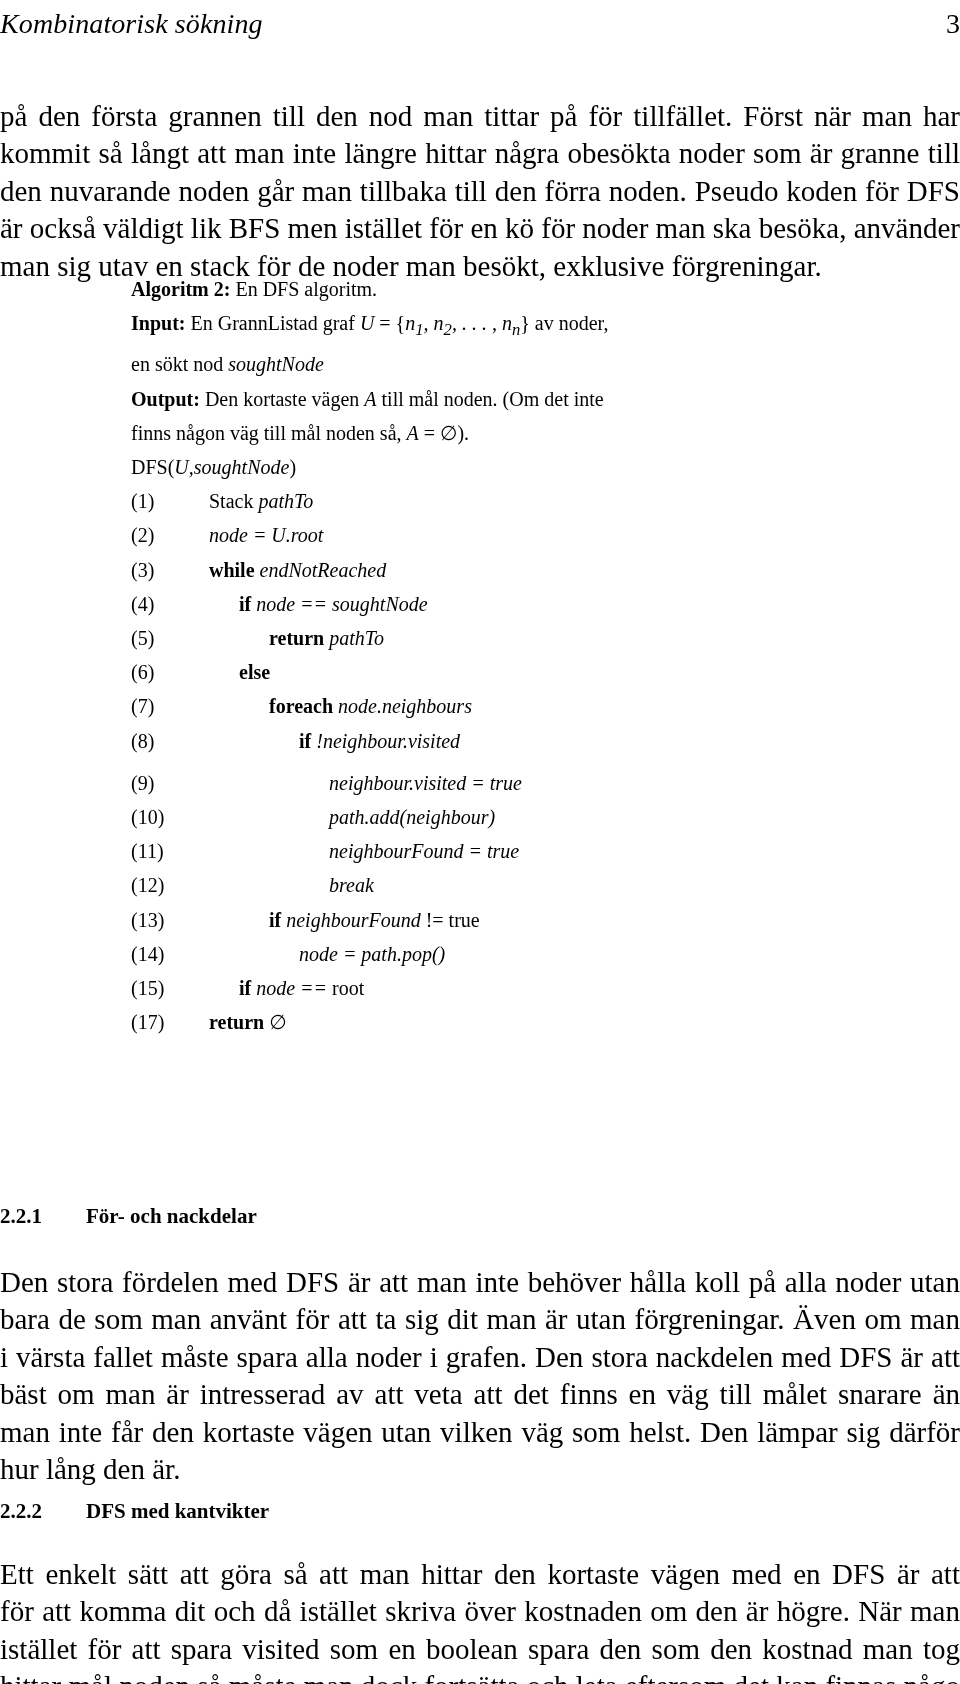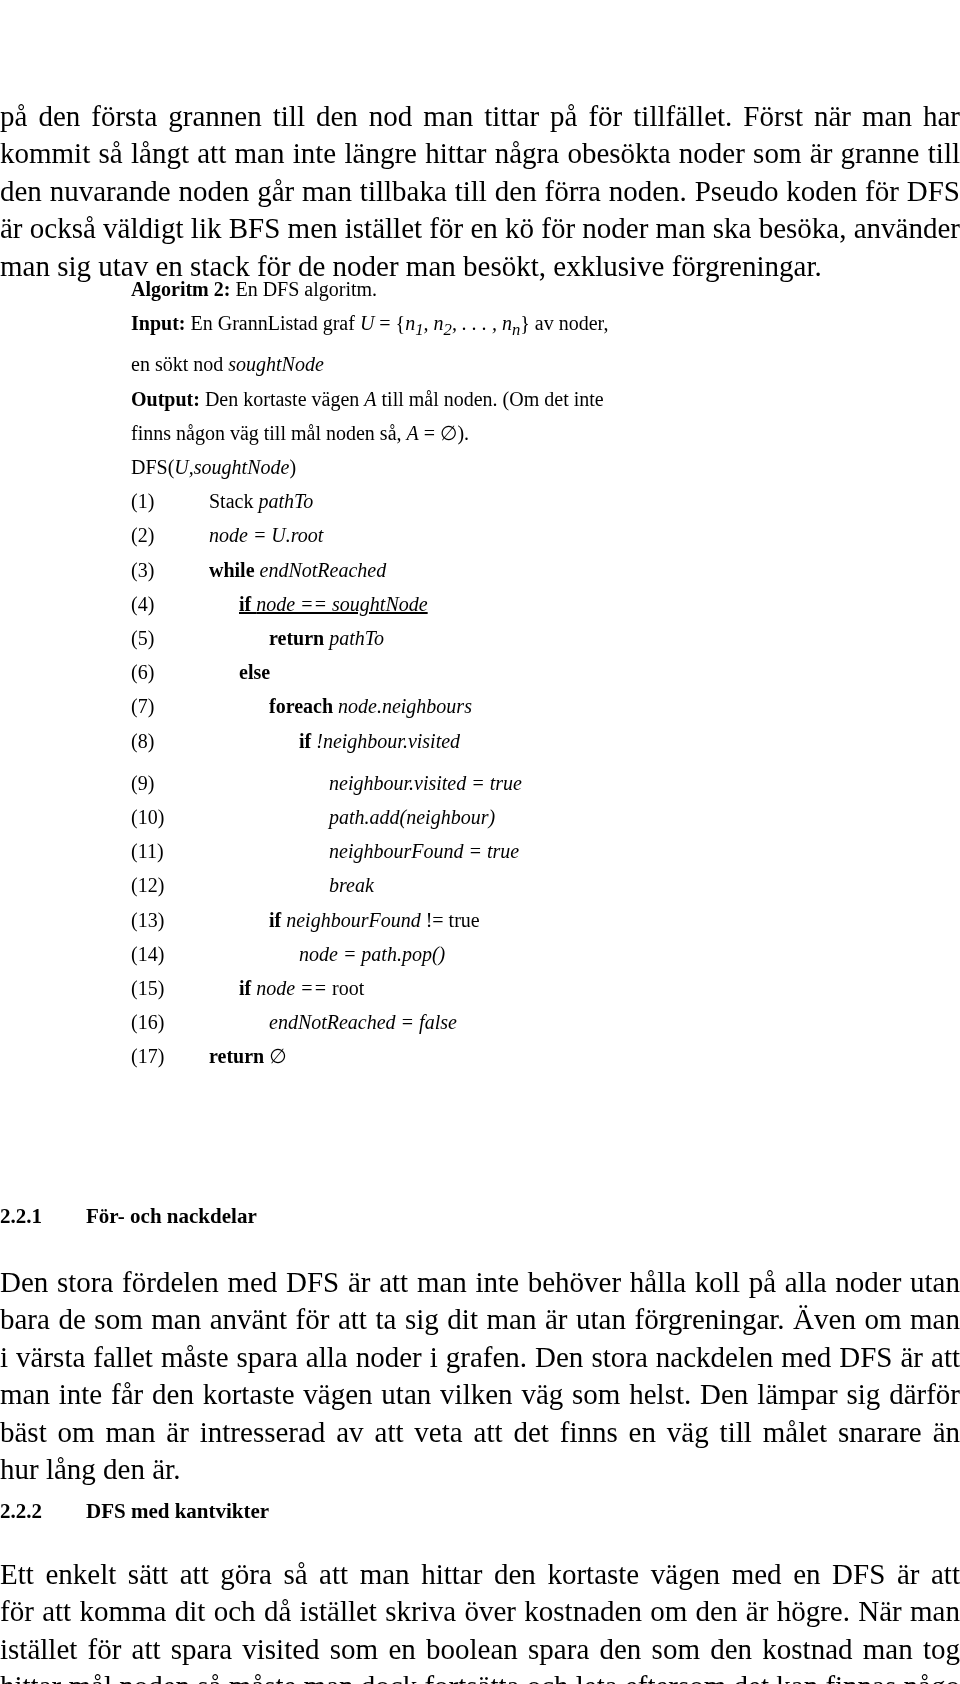--- a/index.html
+++ b/index.html
@@ -115,20 +115,24 @@
   .sec-num {
     display: inline-block;
     min-width: 86px;
   }
 </style>
 </head>
 <body>
 
 <div class="page">
 
+  <div class="runhead">
+    <span class="runhead-title">Kombinatorisk sökning</span>
+    <span class="runhead-page">3</span>
+  </div>
 
   <div class="body-block" id="intro" style="top:98px;">
       <div class="justified-line">på den första grannen till den nod man tittar på för tillfället. Först när man har</div>
       <div class="justified-line">kommit så långt att man inte längre hittar några obesökta noder som är granne till</div>
       <div class="justified-line">den nuvarande noden går man tillbaka till den förra noden. Pseudo koden för DFS</div>
       <div class="justified-line">är också väldigt lik BFS men istället för en kö för noder man ska besöka, använder</div>
       <div class="justified-line last">man sig utav en stack för de noder man besökt, exklusive förgreningar.</div>
     </div>
 
   <div class="algorithm">
@@ -165,21 +169,21 @@
         <div class="code-line">
           <span class="code-num">(2)</span>
           <span class="code-body" style="padding-left: 0px;"><span class="it">node = U.root</span></span>
         </div>
         <div class="code-line">
           <span class="code-num">(3)</span>
           <span class="code-body" style="padding-left: 0px;"><span class="bd">while </span><span class="it">endNotReached</span></span>
         </div>
         <div class="code-line">
           <span class="code-num">(4)</span>
-          <span class="code-body" style="padding-left: 30px; text-decoration: underline;"><span class="bd">if </span><span class="it">node == soughtNode</span></span>
+          <span class="code-body" style="padding-left: 30px;"><span class="bd">if </span><span class="it">node == soughtNode</span></span>
         </div>
         <div class="code-line">
           <span class="code-num">(5)</span>
           <span class="code-body" style="padding-left: 60px;"><span class="bd">return </span><span class="it">pathTo</span></span>
         </div>
         <div class="code-line">
           <span class="code-num">(6)</span>
           <span class="code-body" style="padding-left: 30px;"><span class="bd">else</span></span>
         </div>
         <div class="code-line">
@@ -210,42 +214,38 @@
           <span class="code-num">(13)</span>
           <span class="code-body" style="padding-left: 60px;"><span class="bd">if </span><span class="it">neighbourFound </span><span class="up">!= true</span></span>
         </div>
         <div class="code-line">
           <span class="code-num">(14)</span>
           <span class="code-body" style="padding-left: 90px;"><span class="it">node = path.pop()</span></span>
         </div>
         <div class="code-line">
           <span class="code-num">(15)</span>
           <span class="code-body" style="padding-left: 30px;"><span class="bd">if </span><span class="it">node == </span><span class="up">root</span></span>
-        </div>
-        <div class="code-line">
-          <span class="code-num">(16)</span>
-          <span class="code-body" style="padding-left: 60px;"><span class="it">endNotReached = false</span></span>
         </div>
         <div class="code-line">
           <span class="code-num">(17)</span>
           <span class="code-body" style="padding-left: 0px;"><span class="bd">return </span><span class="up">∅</span></span>
         </div>
       </div>
   </div>
 
   <div class="section-heading" style="top:1204px;">
     <span class="sec-num">2.2.1</span><span>För- och nackdelar</span>
   </div>
 
   <div class="body-block" id="sec1-para" style="top:1264px;">
       <div class="justified-line">Den stora fördelen med DFS är att man inte behöver hålla koll på alla noder utan</div>
       <div class="justified-line">bara de som man använt för att ta sig dit man är utan förgreningar. Även om man</div>
       <div class="justified-line">i värsta fallet måste spara alla noder i grafen. Den stora nackdelen med DFS är att</div>
+      <div class="justified-line">bäst om man är intresserad av att veta att det finns en väg till målet snarare än</div>
       <div class="justified-line">man inte får den kortaste vägen utan vilken väg som helst. Den lämpar sig därför</div>
-      <div class="justified-line">bäst om man är intresserad av att veta att det finns en väg till målet snarare än</div>
       <div class="justified-line last">hur lång den är.</div>
     </div>
 
   <div class="section-heading" style="top:1499px;">
     <span class="sec-num">2.2.2</span><span>DFS med kantvikter</span>
   </div>
 
   <div class="body-block" id="sec2-para" style="top:1556px;">
       <div class="justified-line">Ett enkelt sätt att göra så att man hittar den kortaste vägen med en DFS är att</div>
       <div class="justified-line">för att komma dit och då istället skriva över kostnaden om den är högre. När man</div>

